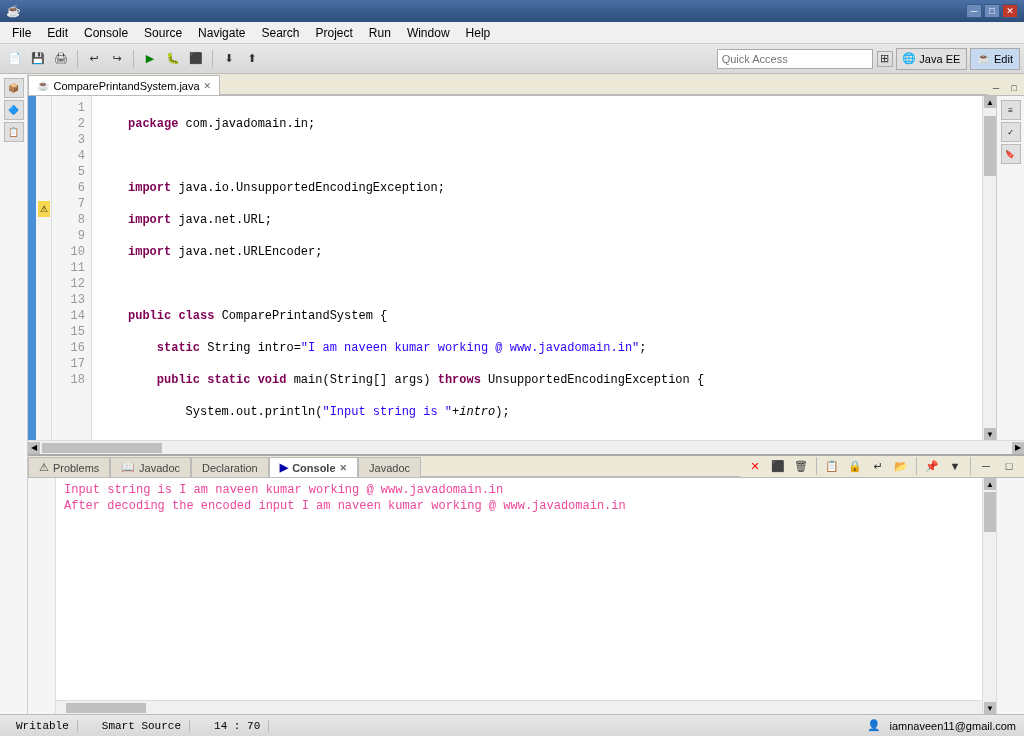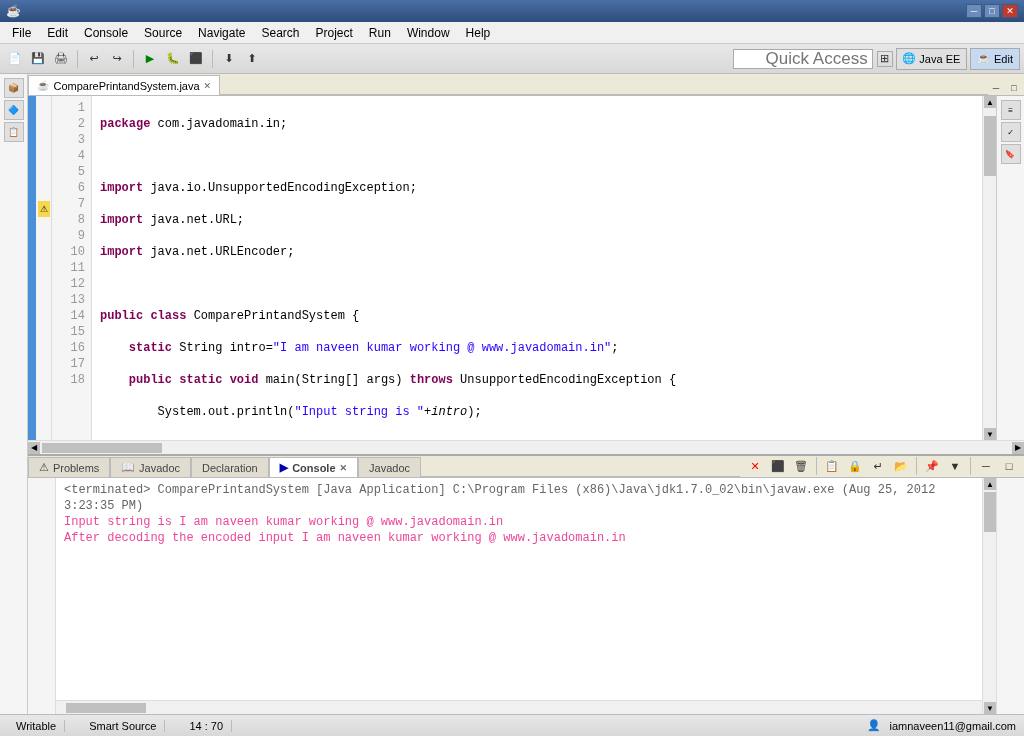--- a/index.html
+++ b/index.html
@@ -65,27 +65,26 @@
     }
     .tb-separator { width: 1px; height: 18px; background: #bbb; margin: 0 3px; }
     .tb-group { display: flex; align-items: center; gap: 1px; }
     
     #quick-access-box {
       margin-left: auto;
       display: flex;
       align-items: center;
     }
     #quick-access-input {
-      width: 140px;
+      width: 156px;
       height: 20px;
       border: 1px solid #aaa;
       padding: 0 4px;
-      font-size: 17px;
+      font-size: 11px;
       background: white;
-      text-align: right;
     }
     .perspective-btn {
       height: 22px;
       padding: 0 6px;
       font-size: 11px;
       border: 1px solid #aaa;
       background: #e0e0e0;
       cursor: pointer;
       display: flex; align-items: center; gap: 3px;
     }
@@ -170,20 +169,21 @@
     }
     .line-num { padding-right: 6px; padding-left: 4px; }
     #code-content {
       flex: 1;
       padding: 4px 8px;
       font-family: 'Courier New', monospace;
       font-size: 12px;
       line-height: 16px;
       white-space: pre;
       overflow-x: auto;
+      margin-left: 28px;
     }
 
     
     .kw { color: #7f0055; font-weight: bold; }
     .str { color: #2a00ff; }
     .normal-line { display: block; }
 
     
     #editor-scrollbar {
       width: 14px;
@@ -274,21 +274,21 @@
     #statusbar {
       height: 22px;
       background: linear-gradient(to bottom, #e8e8e8, #d8d8d8);
       border-top: 1px solid #bbb;
       display: flex;
       align-items: center;
       padding: 0 8px;
       font-size: 11px;
       gap: 16px;
     }
-    .status-section { padding: 0 8px; border-right: 1px solid #bbb; }
+    .status-section { padding: 0 8px; border-right: 1px solid #bbb; font-family: Liberation Mono, monospace; }
     .status-right { margin-left: auto; display: flex; align-items: center; gap: 8px; }
 
     .bottom-console-wrapper {
       display: flex;
       flex: 1;
       overflow: hidden;
     }
     #bottom-left-panel {
       width: 28px;
       background: #f5f5f5;
@@ -515,21 +515,20 @@
           <div class="tb-btn">─</div>
           <div class="tb-btn">□</div>
         </div>
       </div>
 
       <div class="bottom-console-wrapper">
         <div id="bottom-left-panel"></div>
 
         <div style="flex:1; display:flex; flex-direction:column; overflow:hidden;">
           <div id="console-content">
-            <div class="console-terminated">&lt;terminated&gt; ComparePrintandSystem [Java Application] C:\Program Files (x86)\Java\jdk1.7.0_02\bin\javaw.exe (Aug 25, 2012 3:23:35 PM)</div>
             <div class="console-output">Input string is I am naveen kumar working @ www.javadomain.in</div>
             <div class="console-output">After decoding the encoded input I am naveen kumar working @ www.javadomain.in</div>
           </div>
 
           <div id="bottom-scroll">
             <div class="h-scroll-thumb"></div>
           </div>
         </div>
 
         <div style="width:14px; background:#f0f0f0; border-left:1px solid #ddd; position:relative;">

